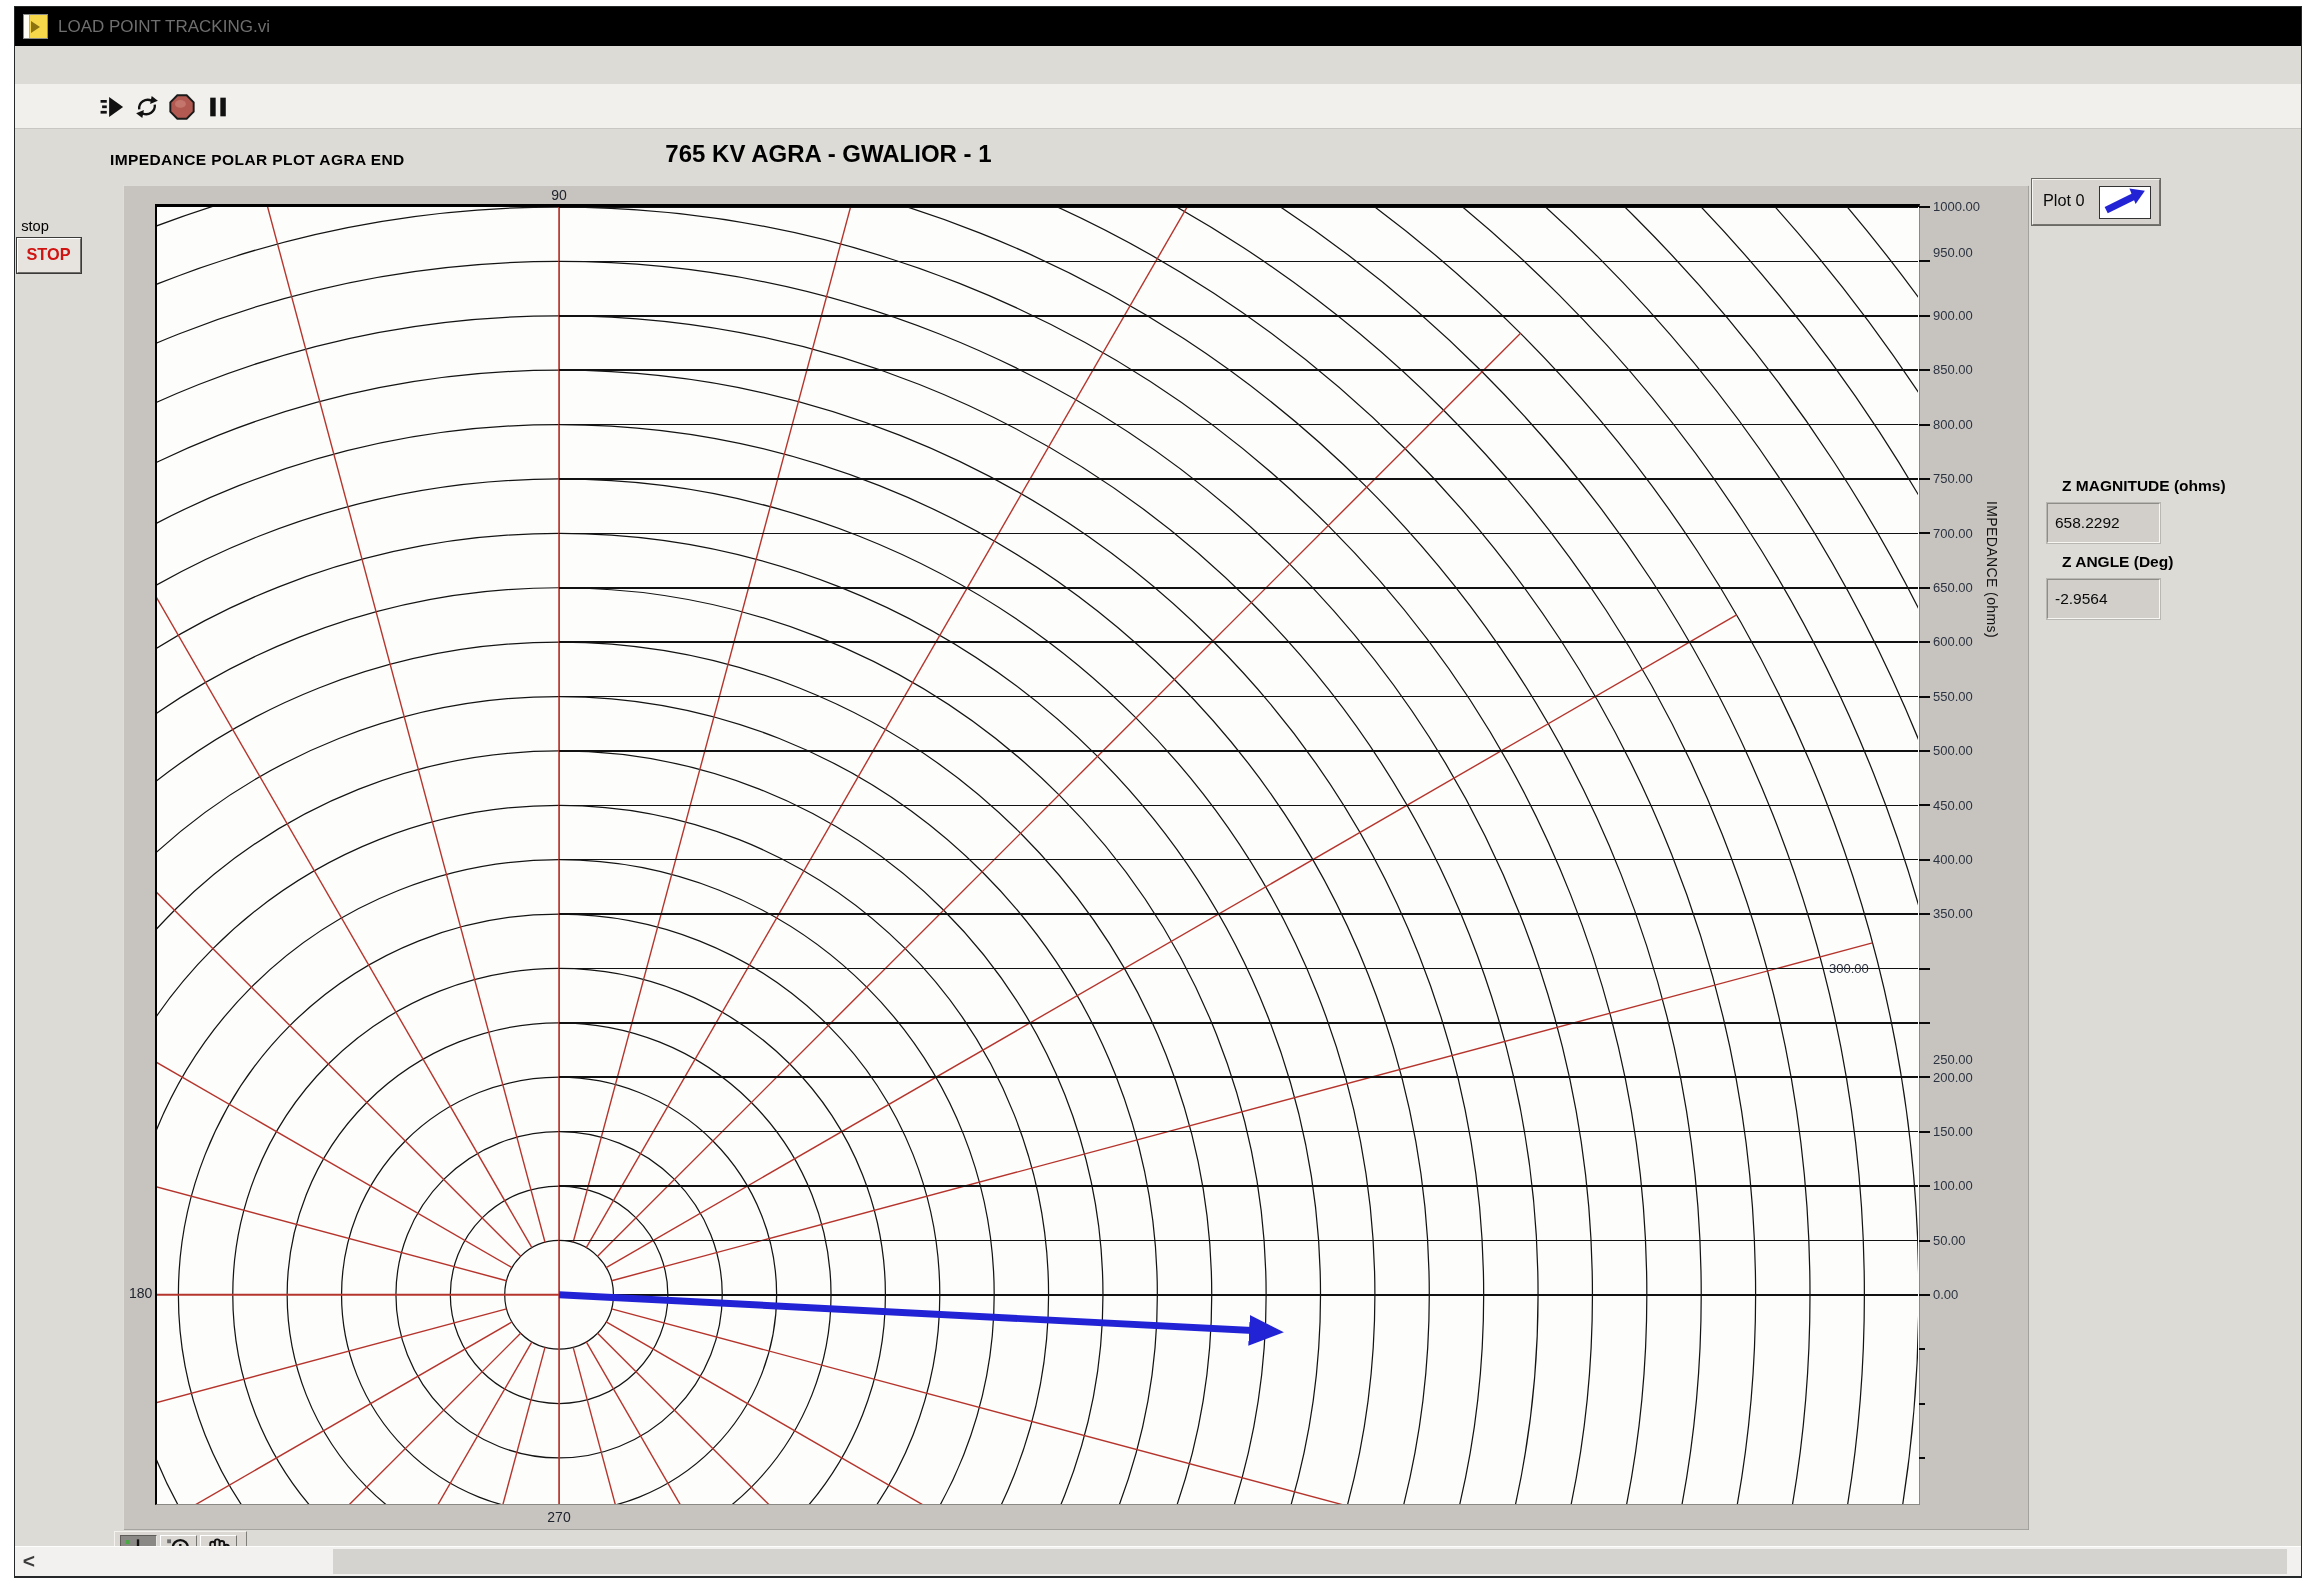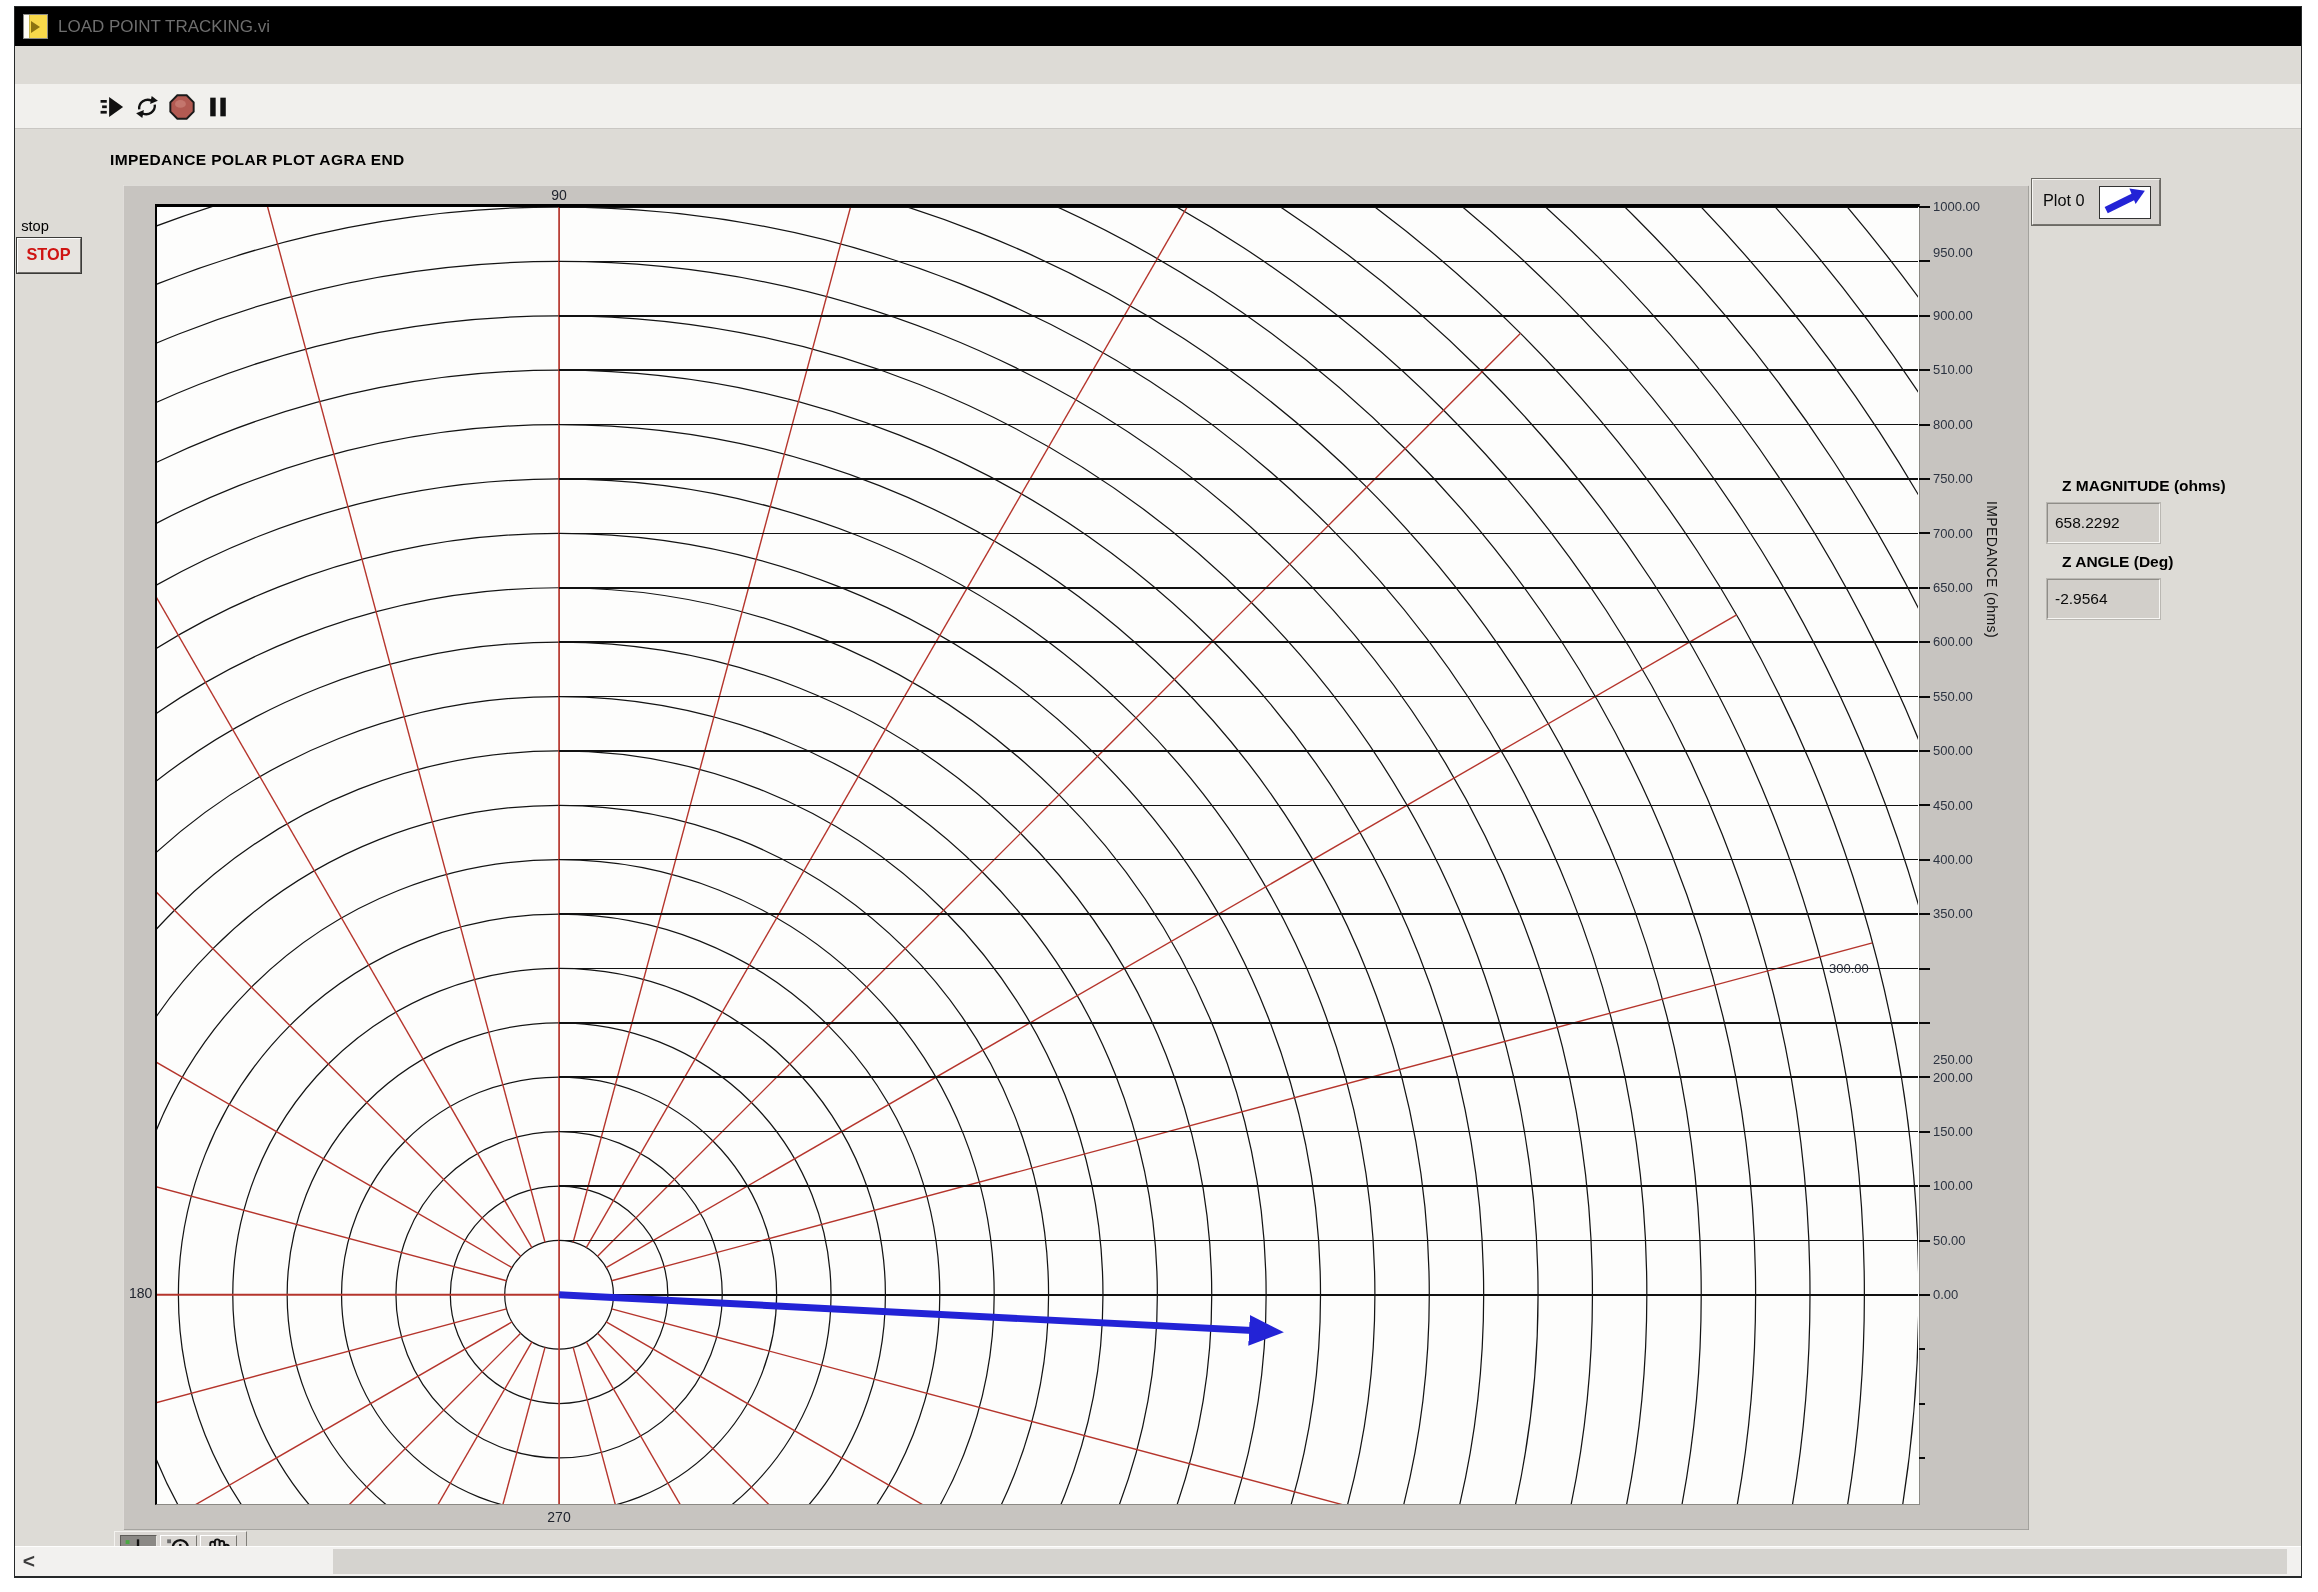--- a/index.html
+++ b/index.html
@@ -99,20 +99,21 @@
     </div>
     <div class="tbtn" style="left:189px">
       <svg width="28" height="28" viewBox="0 0 36 36">
         <rect x="8" y="6" width="7" height="24" fill="#111"></rect>
         <rect x="21" y="6" width="7" height="24" fill="#111"></rect>
       </svg>
     </div>
   </div>
 
   <div id="plot-label" class="abs">IMPEDANCE POLAR PLOT AGRA END</div>
+  <div id="main-title" class="abs">765 KV AGRA - GWALIOR - 1</div>
 
   <div id="stop-label" class="abs">stop</div>
   <div id="stop-button" class="abs">STOP</div>
 
   <div id="graph-frame" class="abs">
     <div id="plot-wrap" class="abs">
       <svg id="plot-svg" viewBox="0 0 2273 1674">
           <circle cx="519" cy="1404" r="70.19999999999999" fill="none" stroke="#141414" stroke-width="1.6"></circle>
           <circle cx="519" cy="1404" r="140.39999999999998" fill="none" stroke="#141414" stroke-width="1.6"></circle>
           <circle cx="519" cy="1404" r="210.59999999999997" fill="none" stroke="#141414" stroke-width="1.6"></circle>
@@ -228,21 +229,21 @@
         <div class="tick-label abs" style="left: 1810px; top: 448px;">600.00</div>
         <div class="tick abs" style="left: 1796px; top: 402px; width: 11px;"></div>
         <div class="tick-label abs" style="left: 1810px; top: 394px;">650.00</div>
         <div class="tick abs" style="left: 1796px; top: 347px; width: 11px;"></div>
         <div class="tick-label abs" style="left: 1810px; top: 340px;">700.00</div>
         <div class="tick abs" style="left: 1796px; top: 293px; width: 11px;"></div>
         <div class="tick-label abs" style="left: 1810px; top: 285px;">750.00</div>
         <div class="tick abs" style="left: 1796px; top: 239px; width: 11px;"></div>
         <div class="tick-label abs" style="left: 1810px; top: 231px;">800.00</div>
         <div class="tick abs" style="left: 1796px; top: 184px; width: 11px;"></div>
-        <div class="tick-label abs" style="left: 1810px; top: 176px;">510.00</div>
+        <div class="tick-label abs" style="left: 1810px; top: 176px;">850.00</div>
         <div class="tick abs" style="left: 1796px; top: 130px; width: 11px;"></div>
         <div class="tick-label abs" style="left: 1810px; top: 122px;">900.00</div>
         <div class="tick abs" style="left: 1796px; top: 75px; width: 11px;"></div>
         <div class="tick-label abs" style="left: 1810px; top: 59px;">950.00</div>
         <div class="tick abs" style="left: 1796px; top: 21px; width: 11px;"></div>
         <div class="tick-label abs" style="left: 1810px; top: 13px;">1000.00</div>
         <div class="tick abs" style="left: 1796px; top: 1163px; width: 6.2px;"></div>
         <div class="tick abs" style="left: 1796px; top: 1218px; width: 6.2px;"></div>
         <div class="tick abs" style="left: 1796px; top: 1272px; width: 6.2px;"></div>
       </div>

